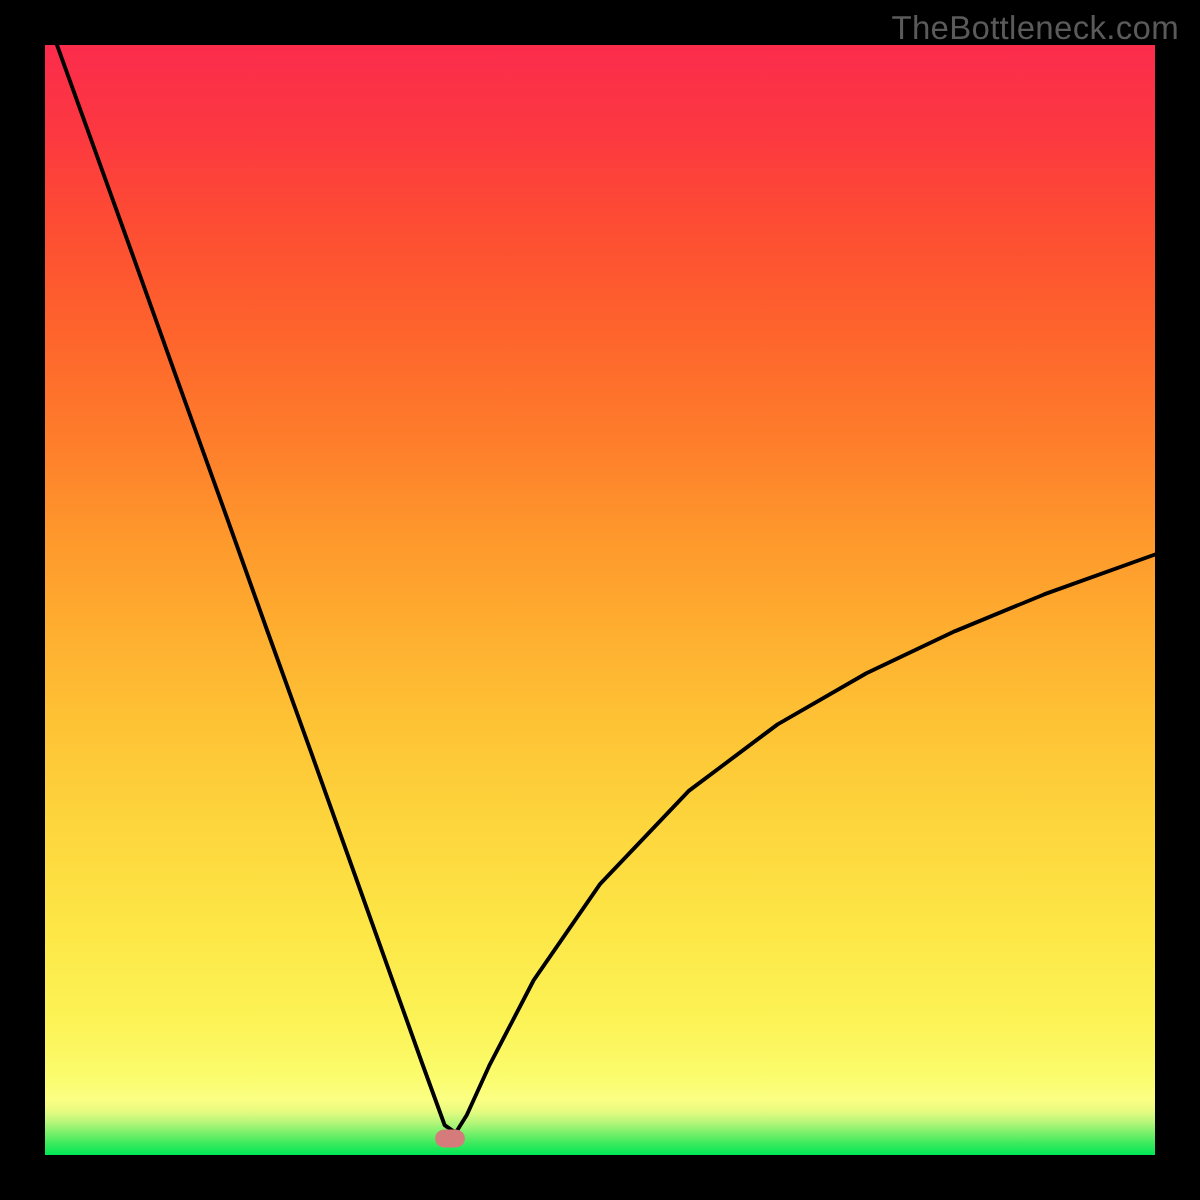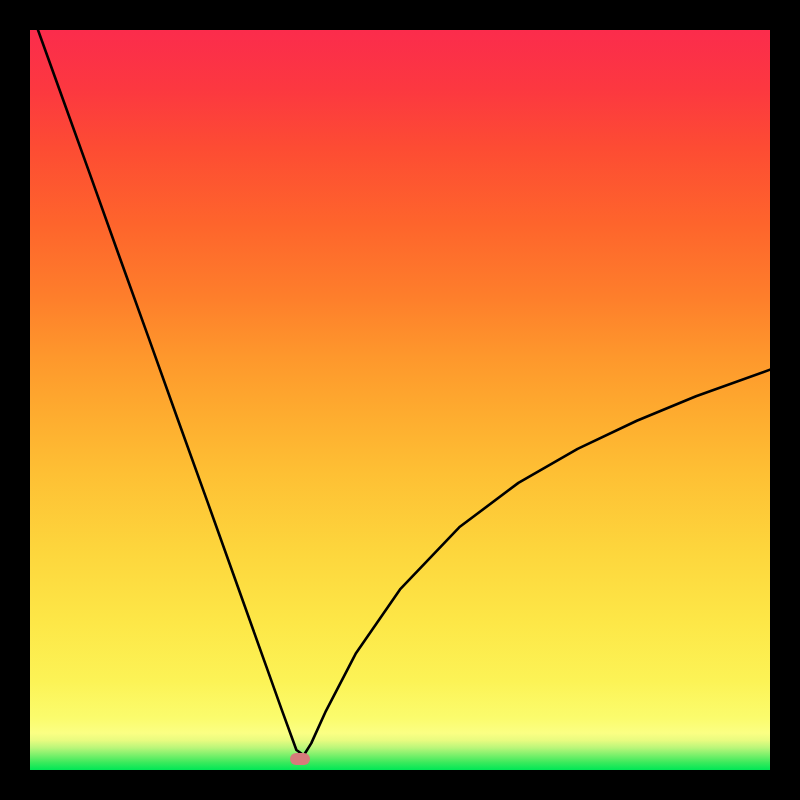--- a/index.html
+++ b/index.html
@@ -61,20 +61,21 @@
     height: 12px;
     border-radius: 999px;
     background: #d67b7b;
     transform: translate(-50%, -50%);
   }
 </style>
 </head>
 <body>
 
 <div class="frame">
+  <div class="watermark">TheBottleneck.com</div>
 
   <div class="plot-area">
     <svg class="curve-svg" viewBox="0 0 740 740" preserveAspectRatio="none">
       <path id="curve-path" fill="none" stroke="#000" stroke-width="2.6" stroke-linejoin="round" stroke-linecap="round" d="M0.00 -22.20 L29.60 59.94 L59.20 142.08 L88.80 224.96 L118.40 307.10 L148.00 389.98 L177.60 472.12 L207.20 555.00 L236.80 637.88 L251.60 679.32 L266.40 720.02 L273.80 725.20 L281.20 713.36 L296.00 680.80 L325.60 623.82 L370.00 559.44 L429.20 497.28 L488.40 452.88 L547.60 418.84 L606.80 390.72 L666.00 366.30 L740.00 339.66"></path>
     </svg>
     <div id="marker" class="marker" style="left: 270.1px; top: 728.9px; background: rgb(214, 123, 123);"></div>
   </div>
 </div>
 
 </body></html>

